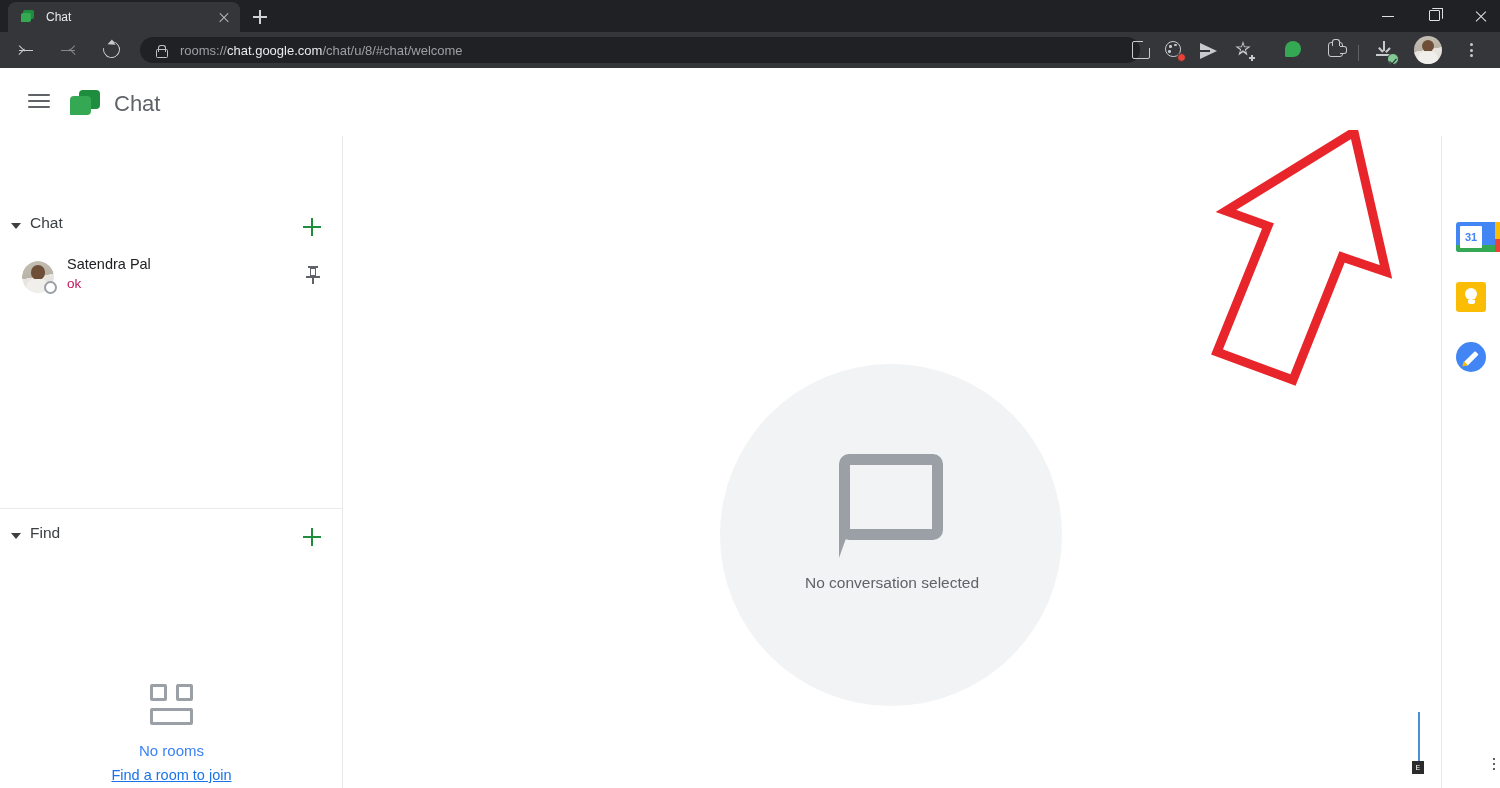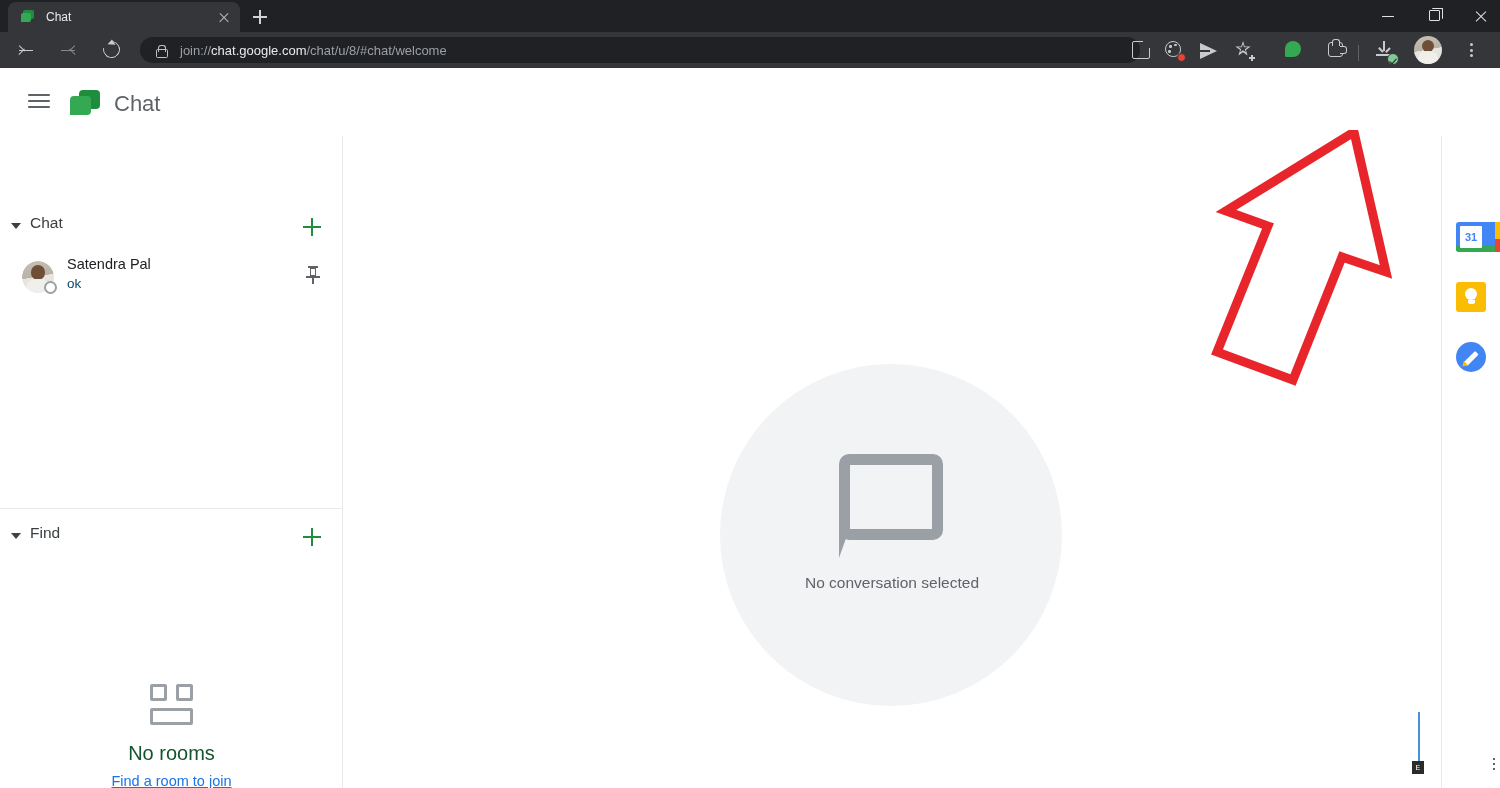--- a/index.html
+++ b/index.html
@@ -330,21 +330,21 @@
   }
   .row-avatar {
     position: absolute; left: 22px; top: 13px; width: 32px; height: 32px;
     border-radius: 50%; overflow: hidden;
   }
   .presence-ring {
     position: absolute; left: 44px; top: 33px; width: 13px; height: 13px;
     border: 2px solid #9aa0a6; border-radius: 50%; background: #fff;
   }
   .row-name { position: absolute; left: 67px; top: 8px; font-size: 14.5px; color: #202124; }
-  .row-sub  { position: absolute; left: 67px; top: 28px; font-size: 13.5px; color: #0c4a6e; }
+  .row-sub  { position: absolute; left: 67px; top: 28px; font-size: 13.5px; color: #be185d; }
   .pin-ico { position: absolute; left: 305px; top: 18px; width: 16px; height: 18px; }
   .pin-ico i { position: absolute; background: #5f6368; }
   .pin-ico .head { left: 3px; top: 0; width: 10px; height: 2px; }
   .pin-ico .body { left: 5px; top: 2px; width: 6px; height: 8px; border: 1.4px solid #5f6368; background: none; }
   .pin-ico .bar  { left: 1px; top: 10px; width: 14px; height: 1.8px; }
   .pin-ico .tail { left: 7.3px; top: 12px; width: 1.6px; height: 6px; }
 
   .sidebar-div {
     position: absolute; left: 0; width: 343px; height: 1px; background: #e8eaed;
   }
@@ -357,21 +357,21 @@
     content: ""; position: absolute; left: 3px; top: 3px; right: 3px; bottom: 3px; background: #fff;
   }
   .rooms-ico .sq2 { left: 27px; top: 0; width: 17px; height: 17px; }
   .rooms-ico .sq2::after {
     content: ""; position: absolute; left: 3px; top: 3px; right: 3px; bottom: 3px; background: #fff;
   }
   .rooms-ico .bar { left: 1px; top: 24px; width: 43px; height: 17px; }
   .rooms-ico .bar::after {
     content: ""; position: absolute; left: 3px; top: 3px; right: 3px; bottom: 3px; background: #fff;
   }
-  .rooms-text { font-size: 20px; color: #14532d; margin-bottom: 7px; }
+  .rooms-text { font-size: 15px; color: #3b82f6; margin-bottom: 7px; }
   .rooms-link { font-size: 14.5px; color: #1a73e8; }
 
   
   .main {
     position: absolute; top: 68px; left: 343px; width: 1098px; height: 720px;
     background: #fff;
   }
   .empty-circle {
     position: absolute; left: 377px; top: 228px; width: 342px; height: 342px;
     background: #f1f3f4; border-radius: 50%;
@@ -501,21 +501,21 @@
           <i class="h1"></i>
           <i class="h2"></i>
         </div>
     </div>
     <div class="nav-btn nav-rel">
       <div class="reload-ico"></div>
     </div>
 
     <div class="omnibox">
       <span class="lock-ico"></span>
-      <span class="url"><span>join://</span><b>chat.google.com</b><span>/chat/u/8/#chat/welcome</span></span>
+      <span class="url"><span>rooms://</span><b>chat.google.com</b><span>/chat/u/8/#chat/welcome</span></span>
     </div>
 
     <div class="tb-ico tb-ext">
         <div class="ext-ico"></div>
       </div>
     <div class="tb-ico tb-pal">
       <div class="pal-ico">
         <i class="pal-dot" style="left:3px;top:3px;"></i>
         <i class="pal-dot" style="left:8px;top:1.5px;"></i>
         <i class="pal-dot" style="left:2px;top:8px;"></i>

